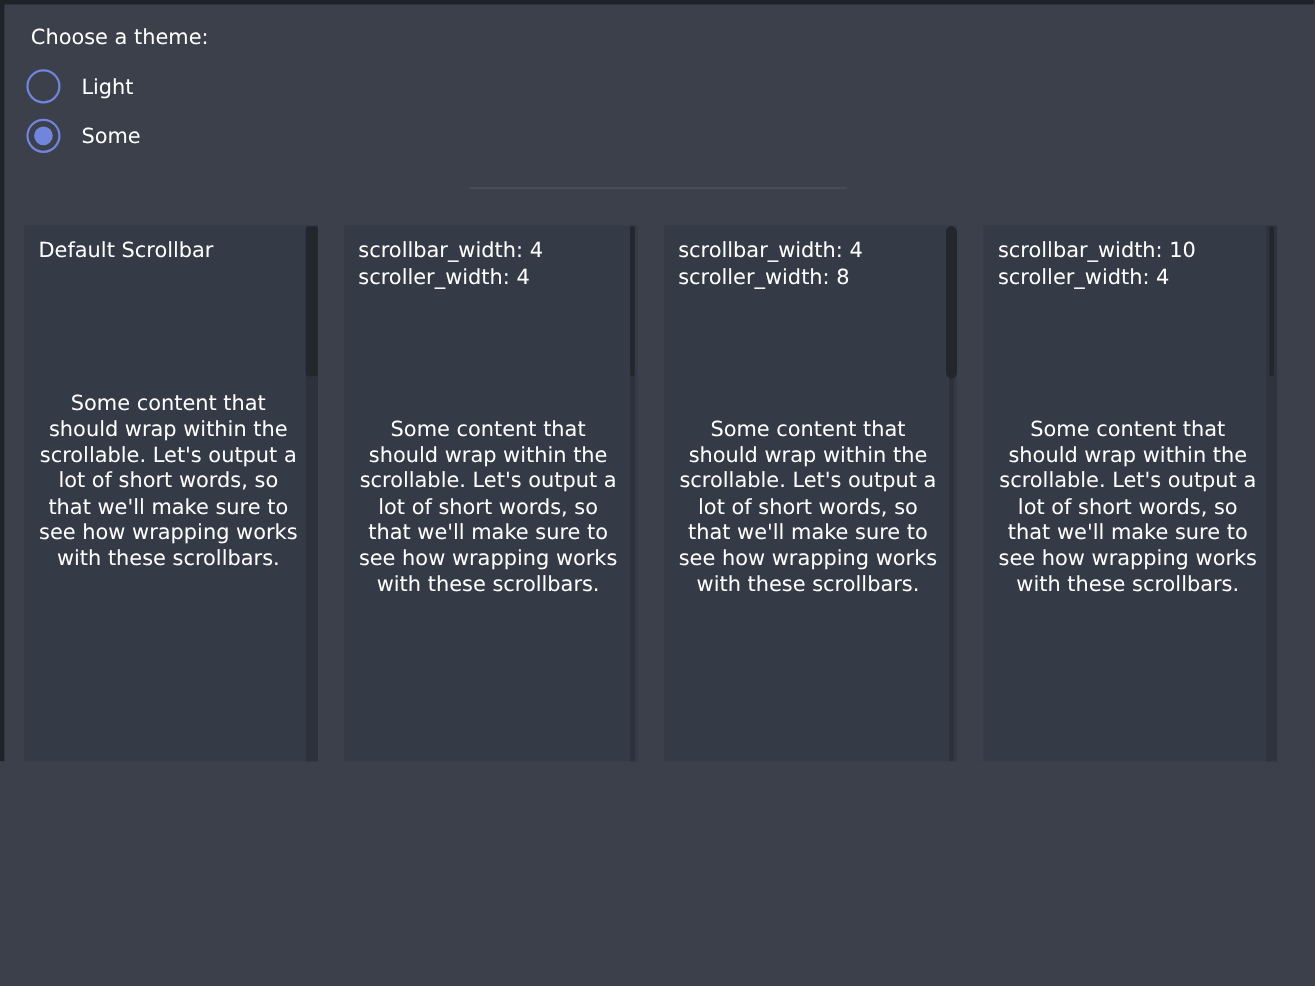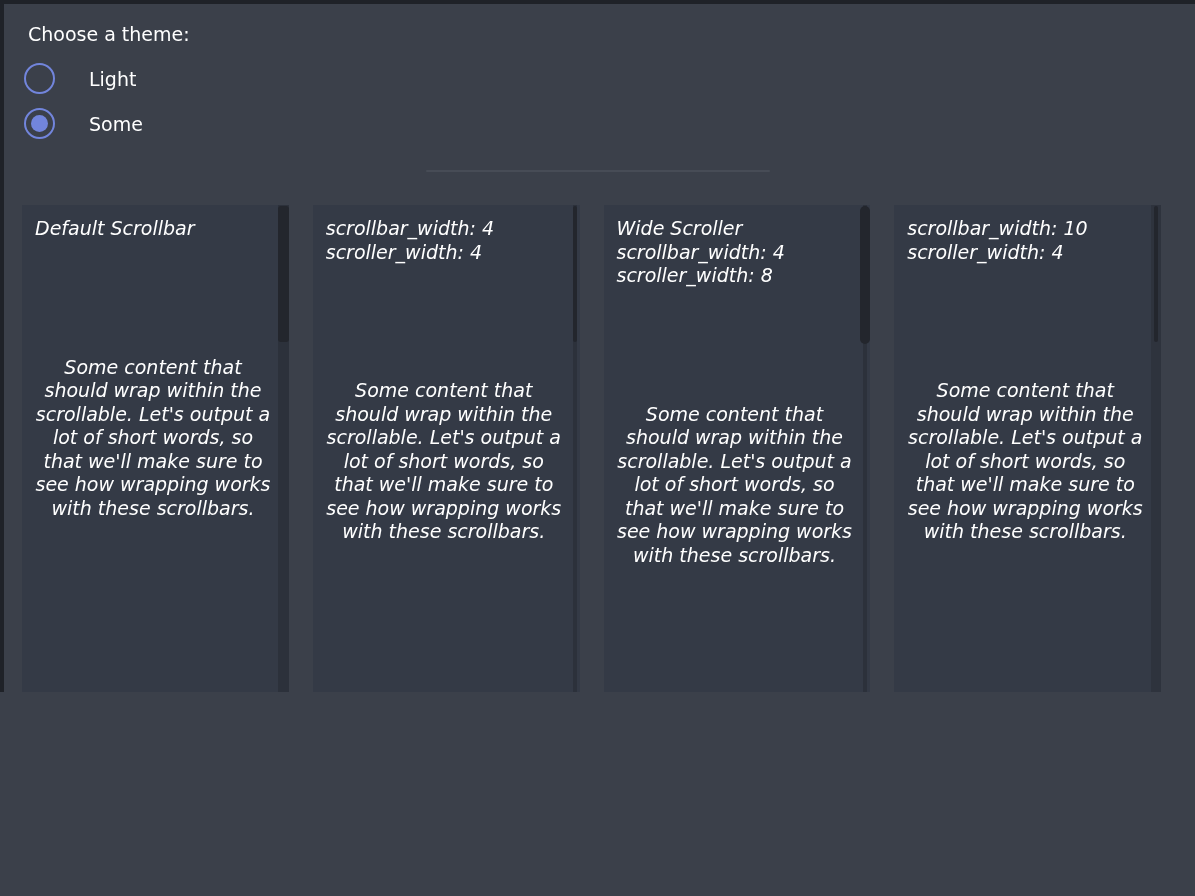--- a/index.html
+++ b/index.html
@@ -30,37 +30,36 @@
   }
   .radio {
     width: 27px; height: 27px; flex: 0 0 auto;
     border: 2px solid var(--accent, #7285dc);
     border-radius: 50%; position: relative; box-sizing: content-box;
   }
   .radio.selected::after {
     content: ""; position: absolute; inset: 5px;
     background: var(--accent, #7285dc); border-radius: 50%;
   }
-  .radio-label { font-size: 19px; margin-left: 15px; }
+  .radio-label { font-size: 19px; }
   
   .divider {
     width: 344px; height: 2px; border-radius: 1px;
     background: var(--divider, #474c56);
     margin: 31px auto 0 auto;
   }
   
   .columns {
     display: flex; gap: 24px;
     padding: 0 34px 0 22px;
     margin-top: 33px; height: 668px;
   }
   .column {
     flex: 1 1 0; position: relative; overflow: hidden;
     background: var(--panel-bg, #343a46);
-    font-style: italic;
   }
   .col-inner {
     padding: 12px 0 0 13px; width: 236px;
     font-size: 19px; line-height: 23.5px;
   }
   .col-content { margin-top: 115px; text-align: center; }
   
   .sb-track, .sb-thumb { position: absolute; }
   .sb1-track { top: 0; right: 0; width: 11px; height: 100%; background: var(--scrollbar-track, #2c313b); }
   .sb1-thumb { top: 1px; right: 0; width: 11px; height: 136px; background: var(--scrollbar-thumb, #23262d); border-radius: 3px; }
@@ -114,21 +113,20 @@
         </div>
         <div class="col-content">Some content that should wrap within the scrollable. Let's output a lot of short words, so that we'll make sure to see how wrapping works with these scrollbars.</div>
       </div>
       <div class="sb-track sb2-track"></div>
       <div class="sb-thumb sb2-thumb"></div>
     </div>
 
     <div class="column">
       <div class="col-inner">
         <div class="col-header">
-          <div class="col-title">Wide Scroller</div>
           <div class="col-prop">scrollbar_width: 4</div>
           <div class="col-prop">scroller_width: 8</div>
         </div>
         <div class="col-content">Some content that should wrap within the scrollable. Let's output a lot of short words, so that we'll make sure to see how wrapping works with these scrollbars.</div>
       </div>
       <div class="sb-track sb3-track"></div>
       <div class="sb-thumb sb3-thumb"></div>
     </div>
 
     <div class="column">

